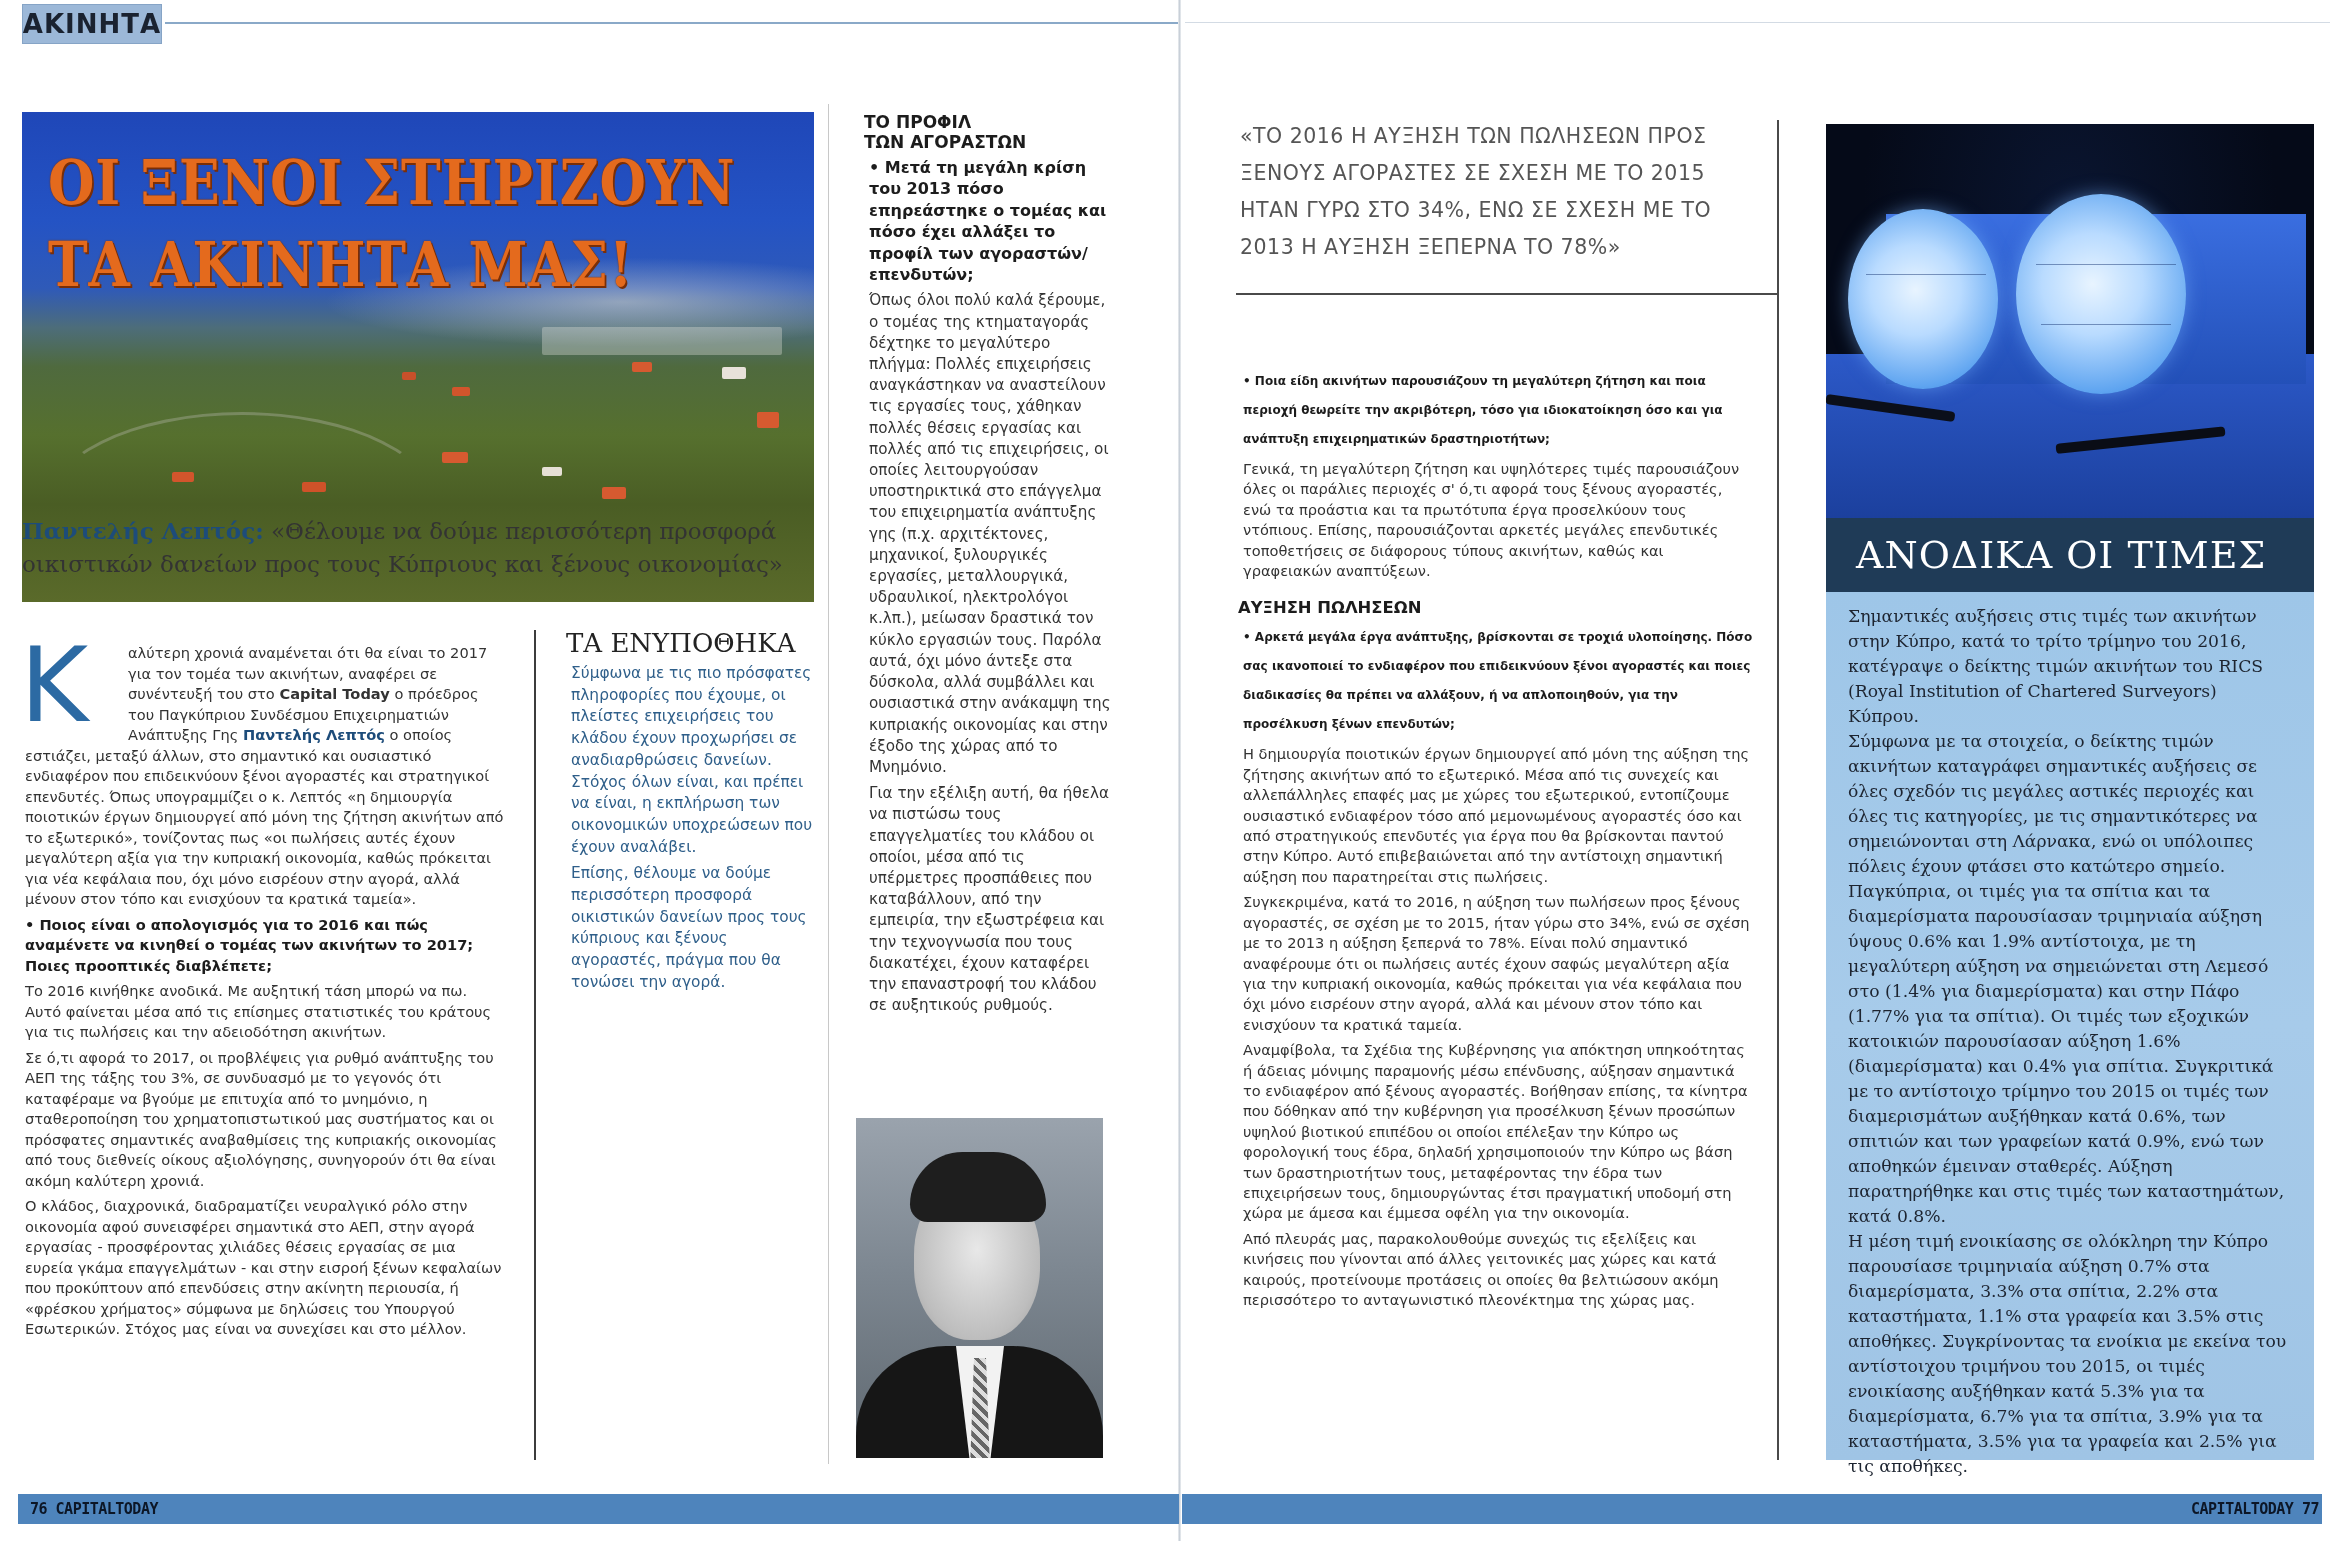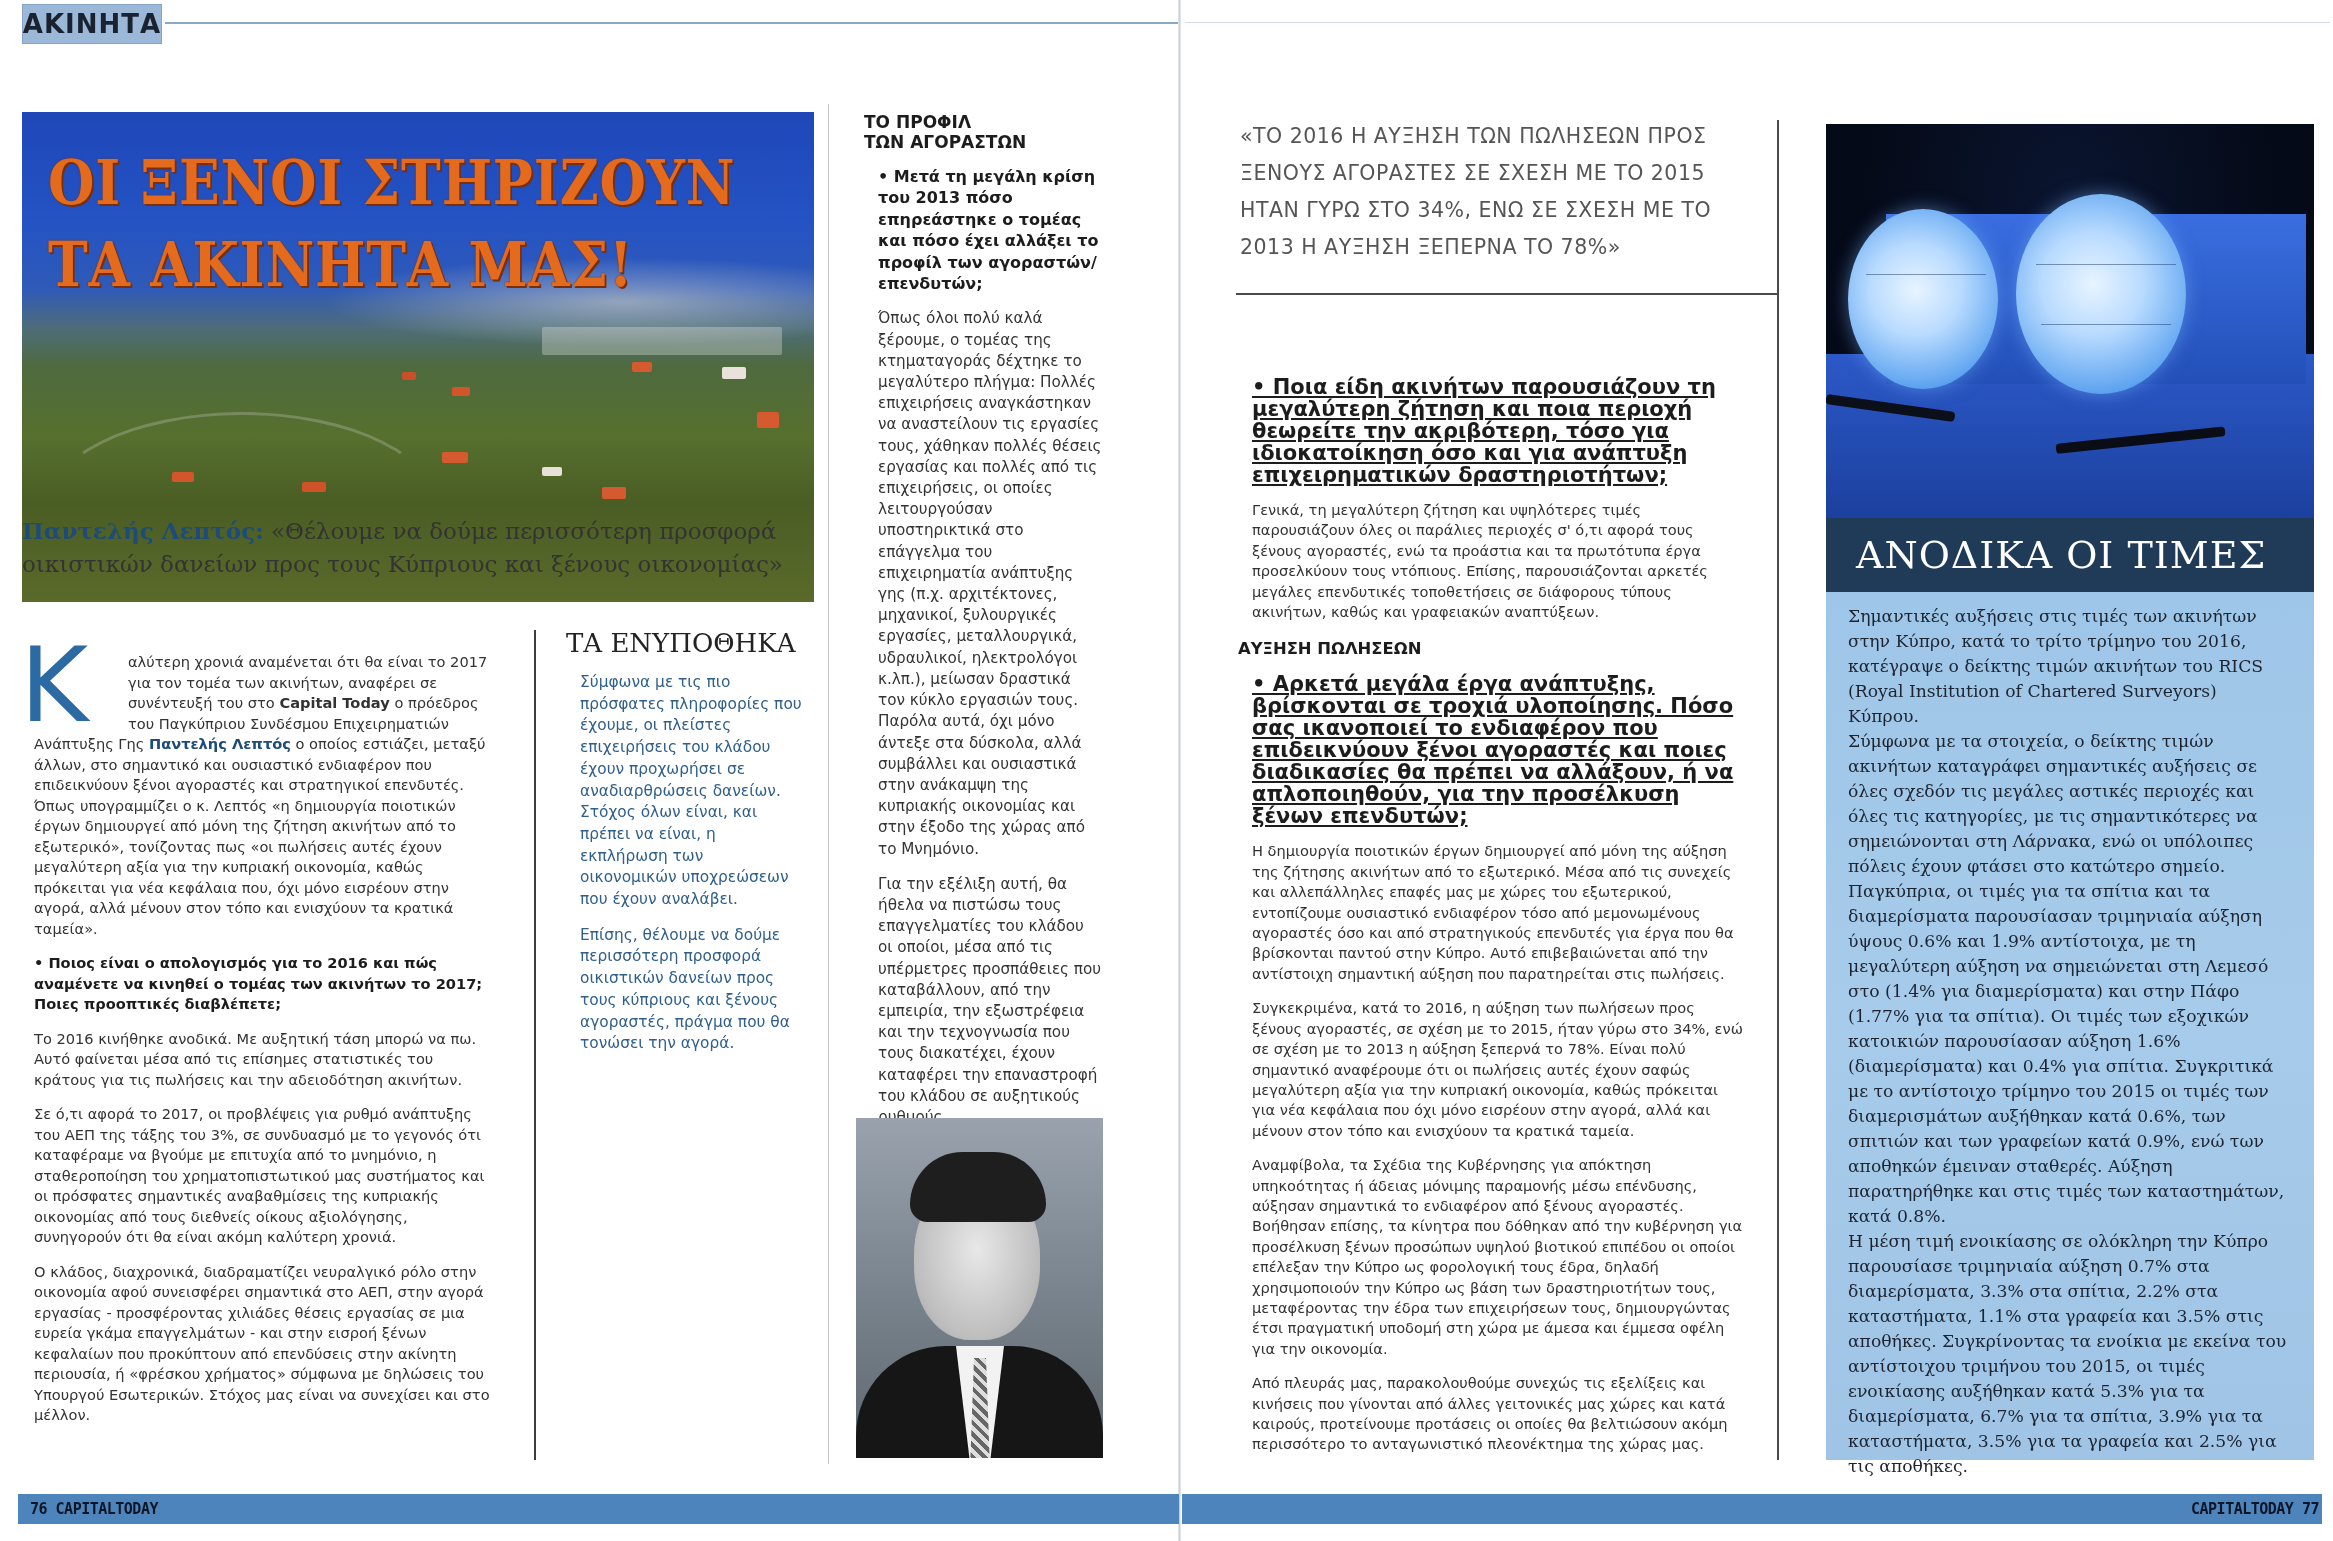--- a/index.html
+++ b/index.html
@@ -23,21 +23,21 @@
   .hero .road { position: absolute; border: 3px solid rgba(200,200,190,0.5); border-radius: 50%; }
   .hero-title { position: absolute; left: 26px; top: 30px; font-family: "DejaVu Serif", serif; font-weight: bold;
     font-size: 62px; line-height: 82px; color: #e46a1d; letter-spacing: 1px; text-shadow: 2px 2px 0 #7a2e06, 0 0 2px #7a2e06; transform: scaleX(0.86); transform-origin: left top; white-space: nowrap; }
 
   
   .subtitle { left: 22px; top: 514px; width: 790px; font-family: "DejaVu Serif", serif; font-size: 23px; line-height: 33px; color: #333; }
   .subtitle b { color: #1d4c7a; font-weight: bold; }
 
   
   .body-text { font-family: "DejaVu Sans", sans-serif; font-size: 14.6px; line-height: 20.5px; color: #333; }
-  .body-text p { margin: 14px; }
+  .body-text p { margin: 5px; }
   .q { font-weight: bold; color: #1c1c1c; }
   .blue-text { color: #2f5f8a; }
 
   .col1 { left: 20px; top: 638px; width: 492px; }
   .dropcap { float: left; font-family: "DejaVu Sans", sans-serif; font-size: 104px; line-height: 86px; color: #2c6aa3; width: 100px; margin-top: 4px; margin-right: 8px; font-weight: normal; }
   .col-rule1 { left: 534px; top: 630px; width: 2px; height: 830px; background: #3c3c3c; }
 
   .col2 { left: 566px; top: 628px; width: 252px; }
   .col2-head { font-family: "DejaVu Serif", serif; font-size: 26px; line-height: 30px; color: #222; margin-bottom: 2px; }
   .col2 .q { font-family: "DejaVu Serif", serif; font-size: 16px; line-height: 23px; }
@@ -56,21 +56,21 @@
   .portrait .suit { position: absolute; left: 0; top: 228px; width: 247px; height: 120px; background: #161616; border-radius: 90px 90px 0 0; }
   .portrait .shirt { position: absolute; left: 100px; top: 228px; width: 48px; height: 120px; background: #f2f2f2; clip-path: polygon(0 0, 100% 0, 70% 100%, 30% 100%); }
   .portrait .tie { position: absolute; left: 114px; top: 240px; width: 20px; height: 110px; background: repeating-linear-gradient(45deg, #666 0 4px, #ddd 4px 8px); clip-path: polygon(20% 0, 80% 0, 100% 100%, 0 100%); }
 
   
   .pull-quote { left: 1240px; top: 118px; width: 520px; font-family: "DejaVu Sans", sans-serif; font-size: 20.5px; line-height: 37px; color: #555; letter-spacing: 0.5px; font-weight: normal; }
   .pull-rule-h { left: 1236px; top: 293px; width: 542px; height: 2px; background: #4a4a4a; }
   .pull-rule-v { left: 1777px; top: 120px; width: 2px; height: 1340px; background: #4a4a4a; }
 
   .col4 { left: 1238px; top: 362px; width: 520px; }
-  .col4 .q { font-size: 21px; line-height: 22px; text-decoration: underline; }
+  .col4 .q { font-size: 12px; line-height: 29px; }
   .col4 .plain { font-size: 14.6px; line-height: 20.4px; }
   .col4-head { font-weight: bold; font-size: 16.4px; line-height: 21px; color: #1c1c1c; margin-top: 16px; }
 
   .blueprint { left: 1826px; top: 124px; width: 488px; height: 398px; overflow: hidden;
     background: radial-gradient(ellipse at 50% 20%, #0a1530 0%, #050a18 60%), #06102a; }
   .blueprint .roll { position: absolute; border-radius: 50%; background: radial-gradient(circle at 45% 45%, #e8f4ff 0%, #b9dbff 35%, #5ea4f0 75%, #2f6cd0 100%); box-shadow: 0 0 18px rgba(120,180,255,0.5); }
   .blueprint .paper { position: absolute; background: linear-gradient(180deg, #2c59c8, #1b3f9c); }
   .blueprint .line { position: absolute; height: 1px; background: rgba(30,60,120,0.5); }
   .blueprint .pen { position: absolute; height: 10px; background: #0b0f1a; border-radius: 4px; transform-origin: left center; }
 

